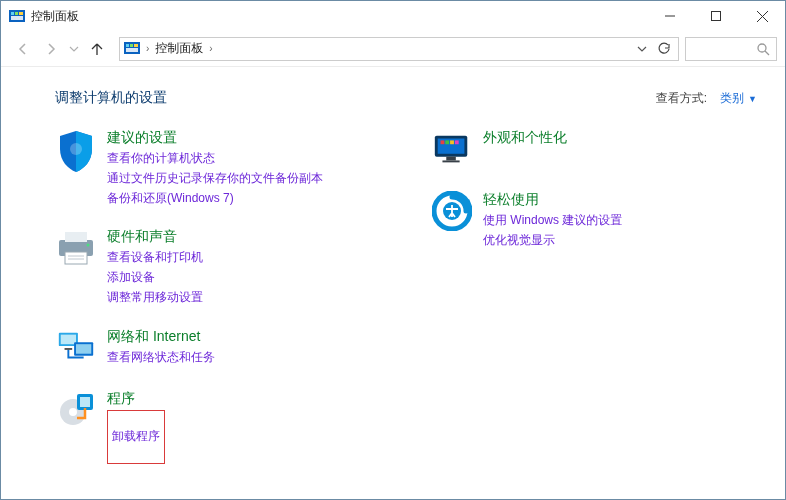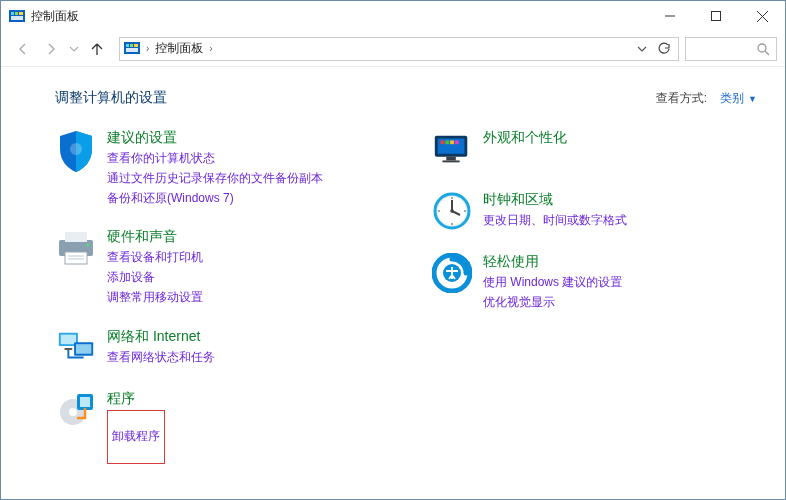--- a/index.html
+++ b/index.html
@@ -235,39 +235,20 @@
               <rect x="25" y="11" width="4" height="4" fill="#e040c0"></rect>
               <rect x="16" y="28" width="10" height="4" fill="#384048"></rect>
               <rect x="12" y="32" width="18" height="2" fill="#384048"></rect>
             </svg>
         </div>
         <div class="cat-body">
           <a class="cat-title">外观和个性化</a>
         </div>
       </div>
 
-      <div class="category">
-        <div class="cat-icon">
-          <svg width="40" height="40" viewBox="0 0 40 40">
-              <circle cx="20" cy="20" r="17" fill="#e8eef2" stroke="#1aa8e0" stroke-width="3"></circle>
-              <circle cx="20" cy="20" r="14" fill="#fff"></circle>
-              <line x1="20" y1="20" x2="20" y2="9" stroke="#444" stroke-width="2"></line>
-              <line x1="20" y1="20" x2="28" y2="24" stroke="#444" stroke-width="2"></line>
-              <circle cx="20" cy="20" r="1.8" fill="#444"></circle>
-              <circle cx="20" cy="7" r="1" fill="#888"></circle>
-              <circle cx="33" cy="20" r="1" fill="#888"></circle>
-              <circle cx="20" cy="33" r="1" fill="#888"></circle>
-              <circle cx="7" cy="20" r="1" fill="#888"></circle>
-            </svg>
-        </div>
-        <div class="cat-body">
-          <a class="cat-title">时钟和区域</a>
-          <a class="cat-link">更改日期、时间或数字格式</a>
-        </div>
-      </div>
 
       <div class="category">
         <div class="cat-icon">
           <svg width="40" height="40" viewBox="0 0 40 40">
               <circle cx="20" cy="20" r="18" fill="none" stroke="#0a90d8" stroke-width="5"></circle>
               <path d="M20 6 A14 14 0 0 1 34 20" fill="none" stroke="#0a90d8" stroke-width="5" stroke-linecap="round"></path>
               <path d="M30 10 L36 10 L36 16" fill="none" stroke="#0a90d8" stroke-width="3"></path>
               <circle cx="20" cy="20" r="9" fill="#0a90d8"></circle>
               <path d="M20 14 L20 26 M14 18 L26 18 M17 26 L20 22 L23 26" stroke="#fff" stroke-width="1.8" fill="none"></path>
             </svg>

